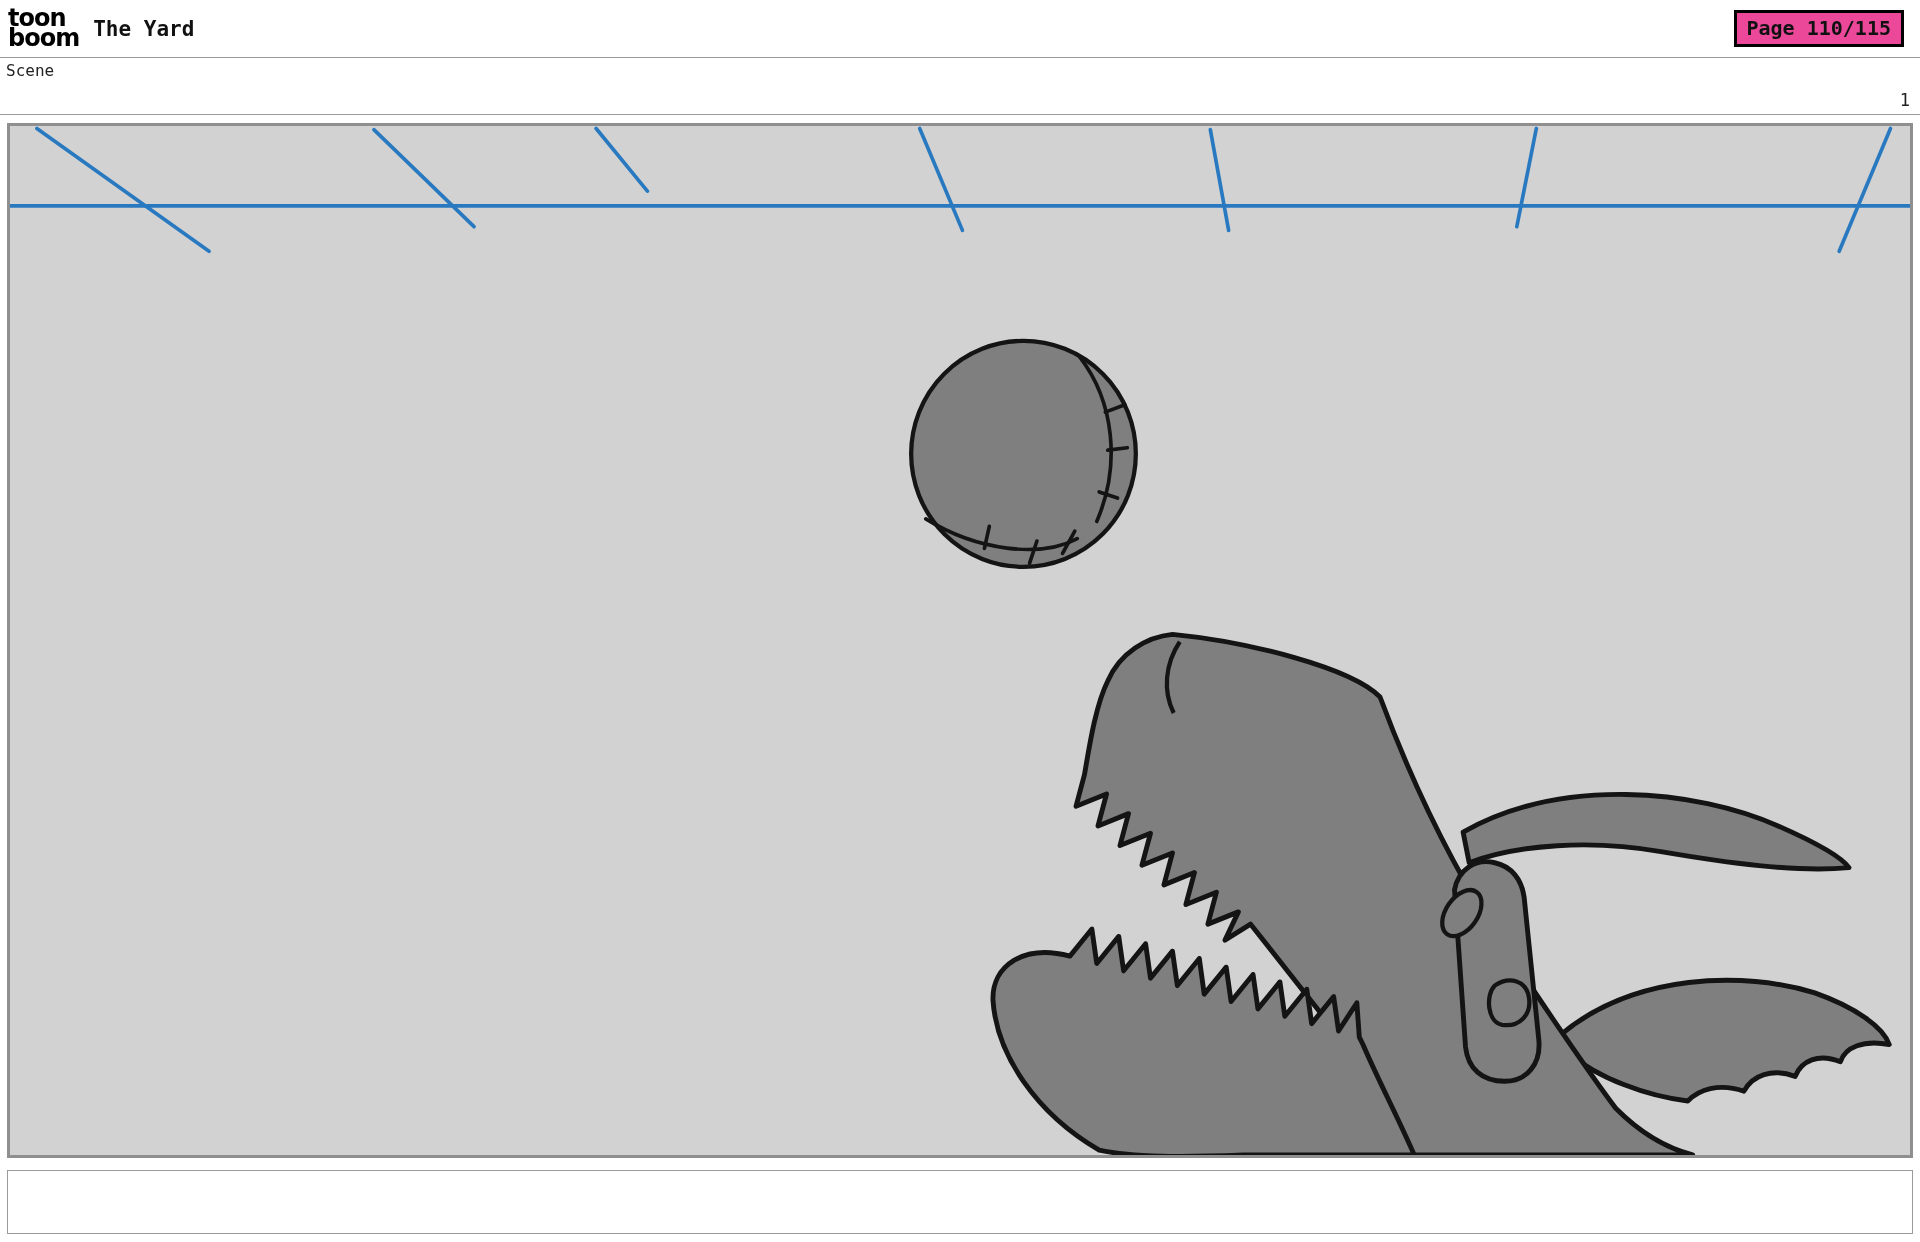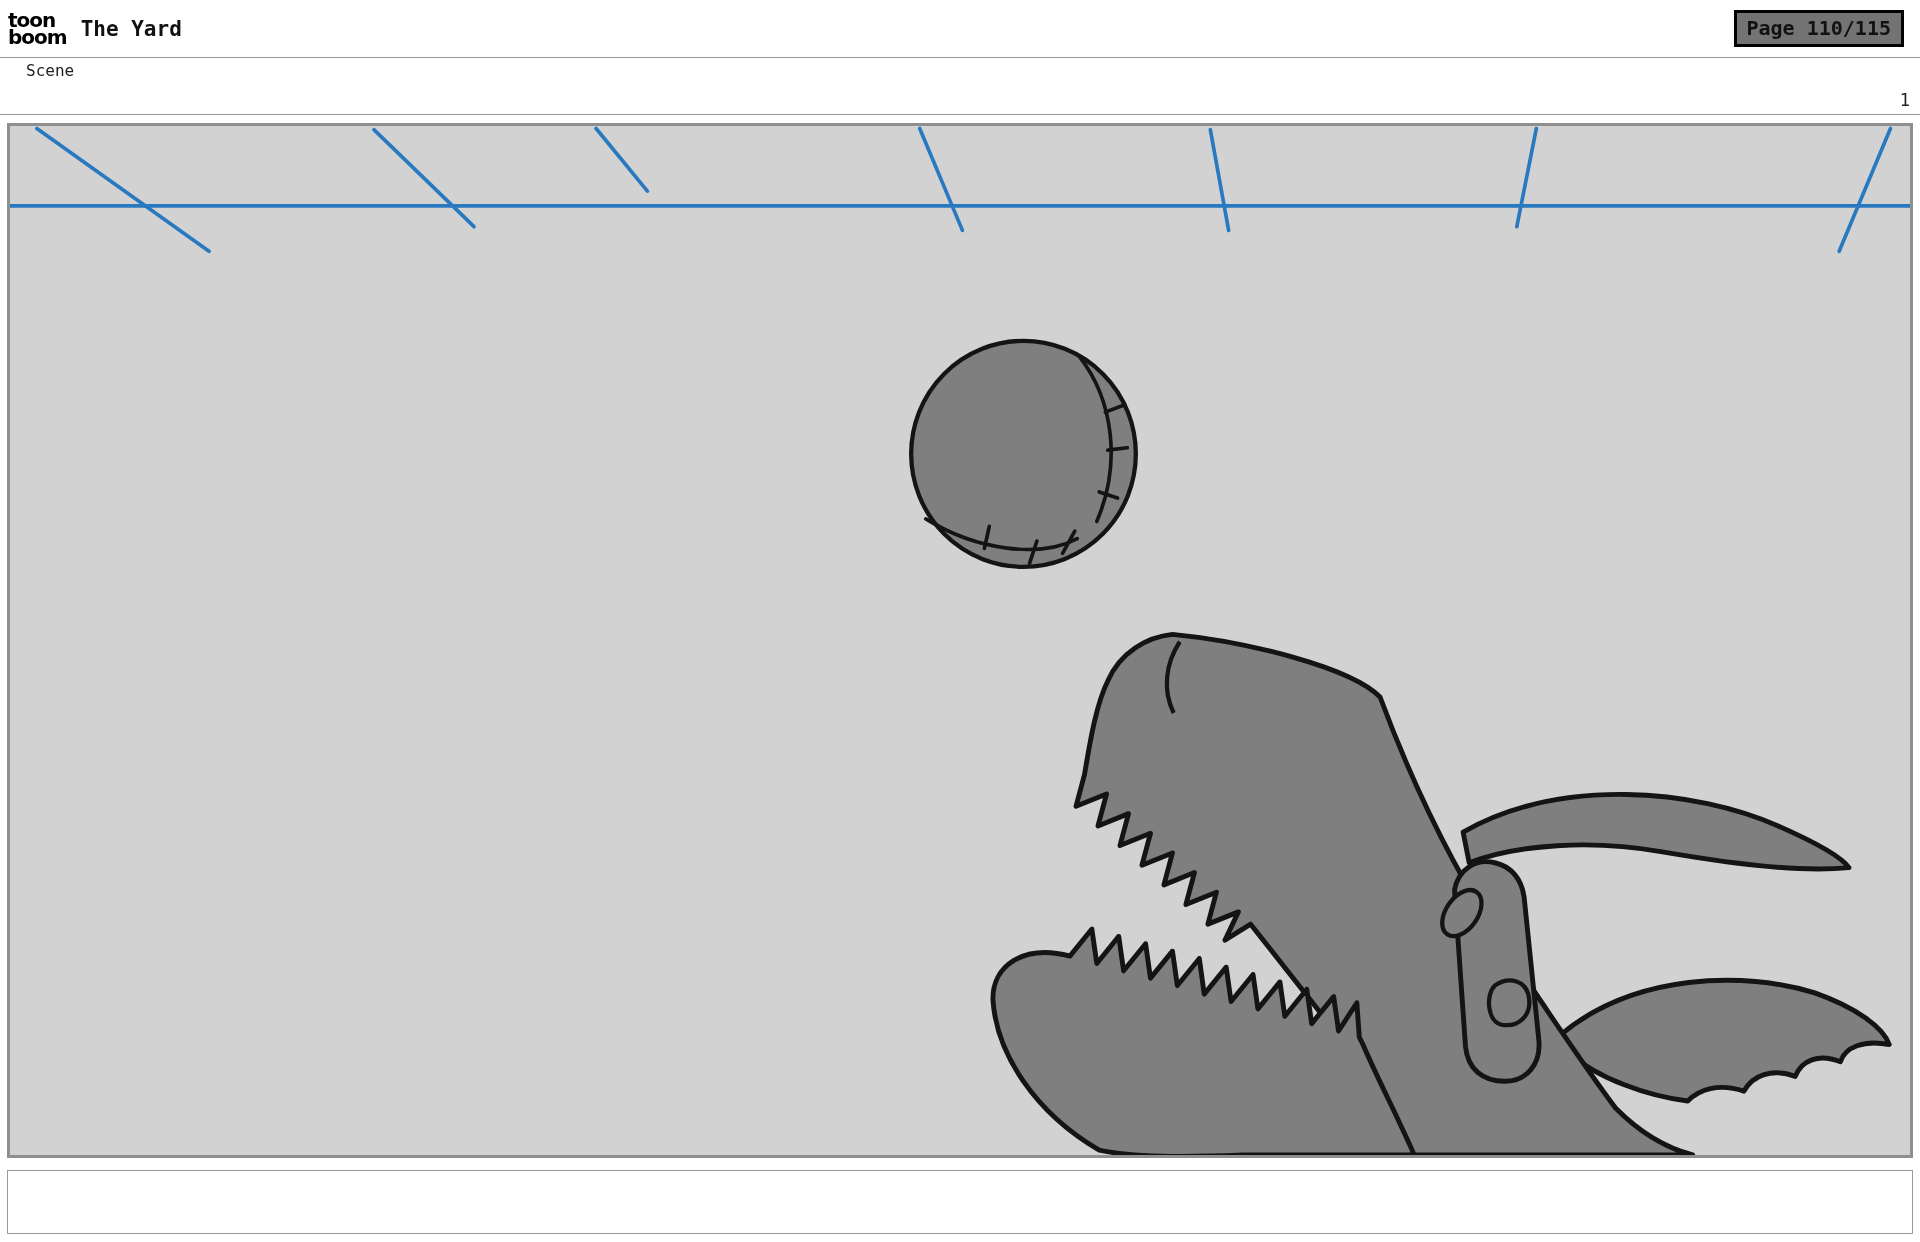--- a/index.html
+++ b/index.html
@@ -21,48 +21,47 @@
 
   
   header{
     height:57px;
     display:flex;align-items:center;
     padding:4px 10px 4px 8px;
   }
   .logo{
     display:flex;flex-direction:column;justify-content:center;
     font-family:"DejaVu Sans","Liberation Sans",sans-serif;
-    font-weight:bold;font-size:20px;line-height:0.82;
+    font-weight:bold;font-size:24px;line-height:0.82;
     letter-spacing:-1px;color:#000;
     margin-right:14px;user-select:none;
   }
   h1.title{
     font-size:21px;font-weight:bold;margin:0;
     letter-spacing:0px;
   }
   .pagebox{
     margin-left:auto;margin-right:6px;
     border:3px solid #000;
     padding:3px 10px 4px 10px;
     font-size:20px;font-weight:bold;
-    background:#737373;
+    background:#ec4899;
   }
 
   
   .info-row{
     height:58px;
     display:flex;
     border-top:1px solid var(--frame);
     border-bottom:1px solid var(--frame);
   }
   .cell{
     flex:1 1 50%;
     position:relative;
     padding:3px 18px;
-    margin-left:20px;
   }
   .cell + .cell{border-left:1px solid var(--frame);}
   .cell-label{
     position:absolute;top:3px;left:6px;
     font-size:16px;color:#222;
   }
   .cell-value{
     position:absolute;bottom:4px;right:10px;
     font-size:17px;color:#222;
   }

